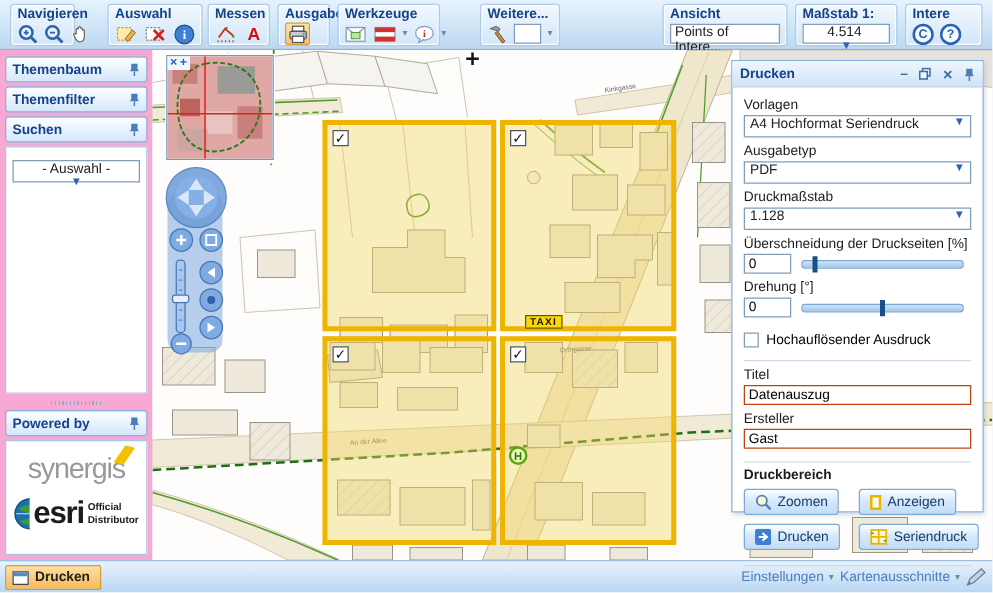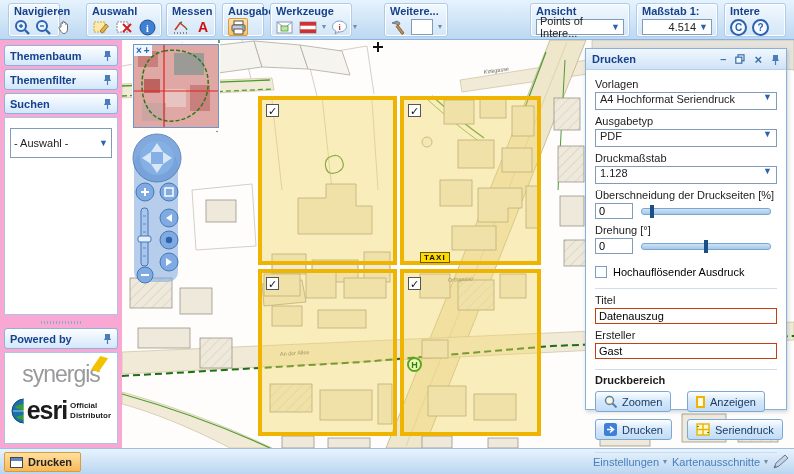--- a/index.html
+++ b/index.html
@@ -12,21 +12,21 @@
     background:linear-gradient(#e6f3fd,#bcd8f2); border-bottom:1px solid #8fb4da; }
   .tb-group { position:absolute; top:3px; height:34px;
     background:linear-gradient(#f2f8fe,#d2e6f8); border:1px solid #aecbe9; border-radius:3px;
     box-shadow:inset 0 0 0 1px #ffffff; }
   .tb-title { font-weight:bold; color:#15428b; font-size:11px; padding:1px 5px 0; white-space:nowrap; }
   .tb-icons { display:flex; align-items:center; gap:5px; padding:1px 5px 0; height:19px; }
   .tb-btn { display:inline-flex; align-items:center; justify-content:center; width:20px; height:18px; border-radius:2px; }
   .tb-btn.active { background:linear-gradient(#ffe3ab,#fbc167); border:1px solid #d89c3c; }
   .caret-s { color:#6f8dab; font-size:8px; line-height:1; }
   .combo { background:#fff; border:1px solid #7f9db9; height:16px; display:flex; align-items:center;
-    justify-content:space-between; padding:0 3px; font-size:11px; color:#222; }
+    justify-content:space-between; padding:0 3px; font-size:11px; color:#222;flex-direction:column; }
   .caret-b { color:#2b63b0; font-size:9px; line-height:1; }
   .round-btn { width:17px; height:17px; border-radius:50%; border:2px solid #2b63b0; color:#2b63b0;
     font-weight:bold; font-size:10px; display:inline-flex; align-items:center; justify-content:center; background:#f4faff; }
 
   
   #sidebar { position:absolute; left:0; top:40px; width:122px; height:408px; background:#f9a8d4; }
   .side-hdr { position:absolute; left:4px; width:114px; height:21px;
     background:linear-gradient(#fdfeff,#d3e7fa); border:1px solid #8db2dd; border-radius:3px;
     display:flex; align-items:center; justify-content:space-between; padding:0 5px;
     font-weight:bold; color:#15428b; }
@@ -277,21 +277,21 @@
     </div>
     <div class="side-hdr" style="top:53px;">
       <span>Suchen</span>
       <svg width="9" height="11">
           <path d="M2 1h5v4l1 2H1l1-2z" fill="#4a7ebb"></path>
           <line x1="4.5" y1="7" x2="4.5" y2="11" stroke="#4a7ebb" stroke-width="1.2"></line>
         </svg>
     </div>
 
     <div class="white-panel" style="top:77px;height:198px;">
-      <div class="combo" style="width:102px;margin:10px auto 0;height:30px;">
+      <div class="combo" style="width:102px;margin:10px auto 0;height:18px;">
         <span>- Auswahl -</span>
         <span class="caret-b">▼</span>
       </div>
     </div>
 
     <div class="dots-handle"></div>
 
     <div class="side-hdr" style="top:288px;">
       <span>Powered by</span>
       <svg width="9" height="11">

